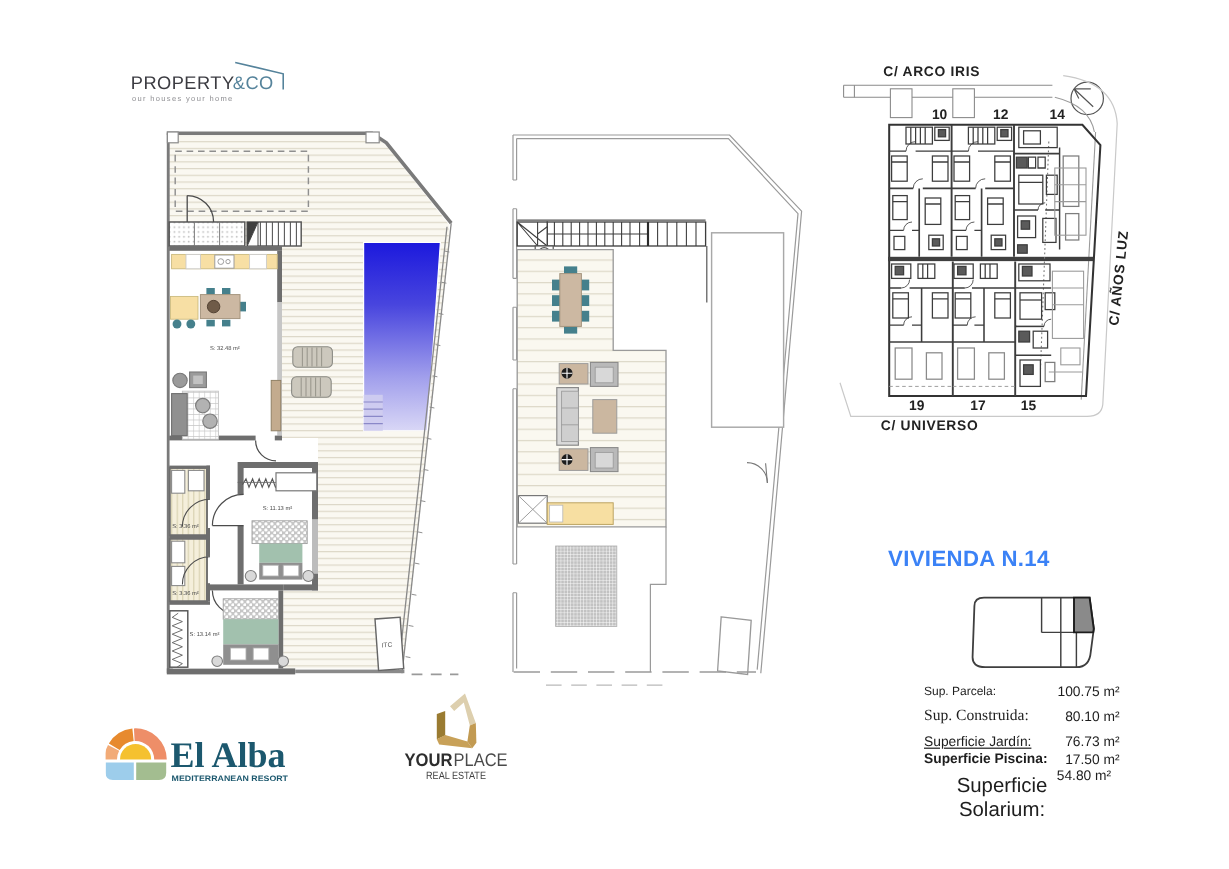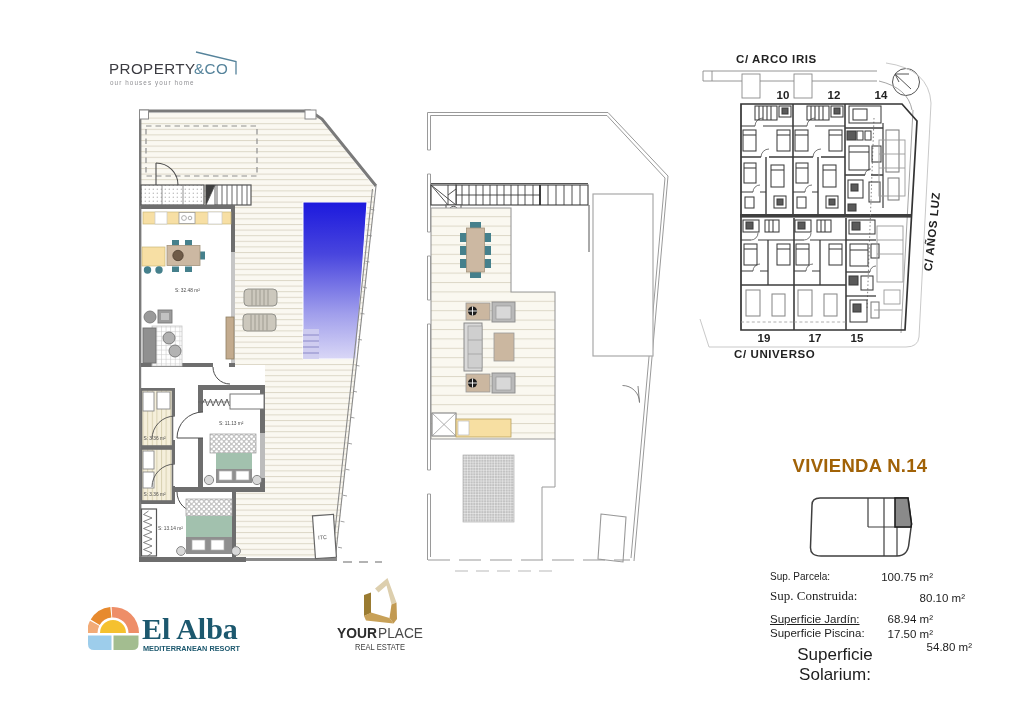--- a/index.html
+++ b/index.html
@@ -579,45 +579,45 @@
 <g fill="none" stroke="#9a9a9a" stroke-width="0.9">
   <rect x="879" y="140" width="26" height="56"></rect>
   <path d="M879 154 h26 M879 168 h26"></path>
   <rect x="877" y="226" width="26" height="56"></rect>
   <path d="M877 240 h26 M877 254 h26"></path>
   <path d="M874 310 L902 310"></path>
   <rect x="884" y="290" width="16" height="14"></rect>
 </g>
 </svg>
 
-<div class="abs" style="left:740px;top:455px;width:240px;text-align:center;font-size:18.5px;font-weight:bold;color:#a16207;letter-spacing:0.3px;">VIVIENDA N.14</div>
+<div class="abs" style="left:740px;top:455px;width:240px;font-size:18.5px;font-weight:bold;color:#3b82f6;letter-spacing:0.3px;">VIVIENDA N.14</div>
 
 <svg class="abs" style="left:800px;top:490px;" width="125" height="75" viewBox="800 490 125 75">
 
   <path d="M820 498 L908 498 L911.5 524 L909 543 Q908 556 897 556 L821 556 Q810 556 810.5 547 L812 505 Q812 498 820 498 Z" fill="#ffffff" stroke="#3f3f3f" stroke-width="1.5"></path>
 
   <path d="M868 498 V527 M884 498 V556 M868 527 H911 M897 527 V556" fill="none" stroke="#3f3f3f" stroke-width="1.2"></path>
 
   <polygon points="895,498 908,498 911.5,524 911,527 895,527" fill="#8a8a8a" stroke="#1d1d1d" stroke-width="1.6"></polygon>
 </svg>
 
 <div class="abs" style="left:770px;top:571px;width:95px;font-size:10px;color:#1d1d1d;">Sup. Parcela:</div>
 <div class="abs" style="left:833px;top:571px;width:100px;font-size:11.5px;color:#1d1d1d;text-align:right;">100.75 m²</div>
 
 <div class="abs" style="left:770px;top:588px;width:110px;font-size:13px;color:#1d1d1d;font-family:Liberation Serif, serif;">Sup. Construida:</div>
-<div class="abs" style="left:833px;top:592px;width:100px;font-size:11.5px;color:#1d1d1d;text-align:right;padding-left:32px;">80.10 m²</div>
+<div class="abs" style="left:833px;top:592px;width:100px;font-size:11.5px;color:#1d1d1d;text-align:right;">80.10 m²</div>
 
 <div class="abs" style="left:770px;top:613px;width:120px;font-size:11.5px;color:#1d1d1d;text-decoration:underline;">Superficie Jardín:</div>
-<div class="abs" style="left:833px;top:613px;width:100px;font-size:11.5px;color:#1d1d1d;text-align:right;">68.94 m²</div>
-
-<div class="abs" style="left:770px;top:627px;width:120px;font-size:11.5px;color:#1d1d1d;">Superficie Piscina:</div>
+<div class="abs" style="left:833px;top:613px;width:100px;font-size:11.5px;color:#1d1d1d;text-align:right;">76.73 m²</div>
+
+<div class="abs" style="left:770px;top:627px;width:120px;font-size:11.5px;color:#1d1d1d;font-weight:bold;">Superficie Piscina:</div>
 <div class="abs" style="left:833px;top:628px;width:100px;font-size:11.5px;color:#1d1d1d;text-align:right;">17.50 m²</div>
 
 <div class="abs" style="left:770px;top:645px;width:130px;font-size:17px;color:#1d1d1d;text-align:center;">Superficie Solarium:</div>
-<div class="abs" style="left:872px;top:641px;width:100px;font-size:11.5px;color:#1d1d1d;text-align:right;">54.80 m²</div>
+<div class="abs" style="left:826px;top:641px;width:100px;font-size:11.5px;color:#1d1d1d;text-align:right;">54.80 m²</div>
 
 <svg class="abs" style="left:88px;top:600px;" width="210" height="55" viewBox="0 0 210 55">
 
   <g>
 
     <path d="M -1.0 33.0 A 26.0 26.0 0 0 1 2.0 20.8 L 11.3 25.7 A 15.5 15.5 0 0 0 9.5 33.0 Z" fill="#f2ab77"></path>
 
     <path d="M 2.7 19.6 A 26.0 26.0 0 0 1 22.3 7.1 L 23.4 17.6 A 15.5 15.5 0 0 0 11.7 25.0 Z" fill="#e78a2e"></path>
 
     <path d="M 23.6 7.0 A 26.0 26.0 0 0 1 51.0 33.0 L 40.5 33.0 A 15.5 15.5 0 0 0 24.2 17.5 Z" fill="#ee8e68"></path>

